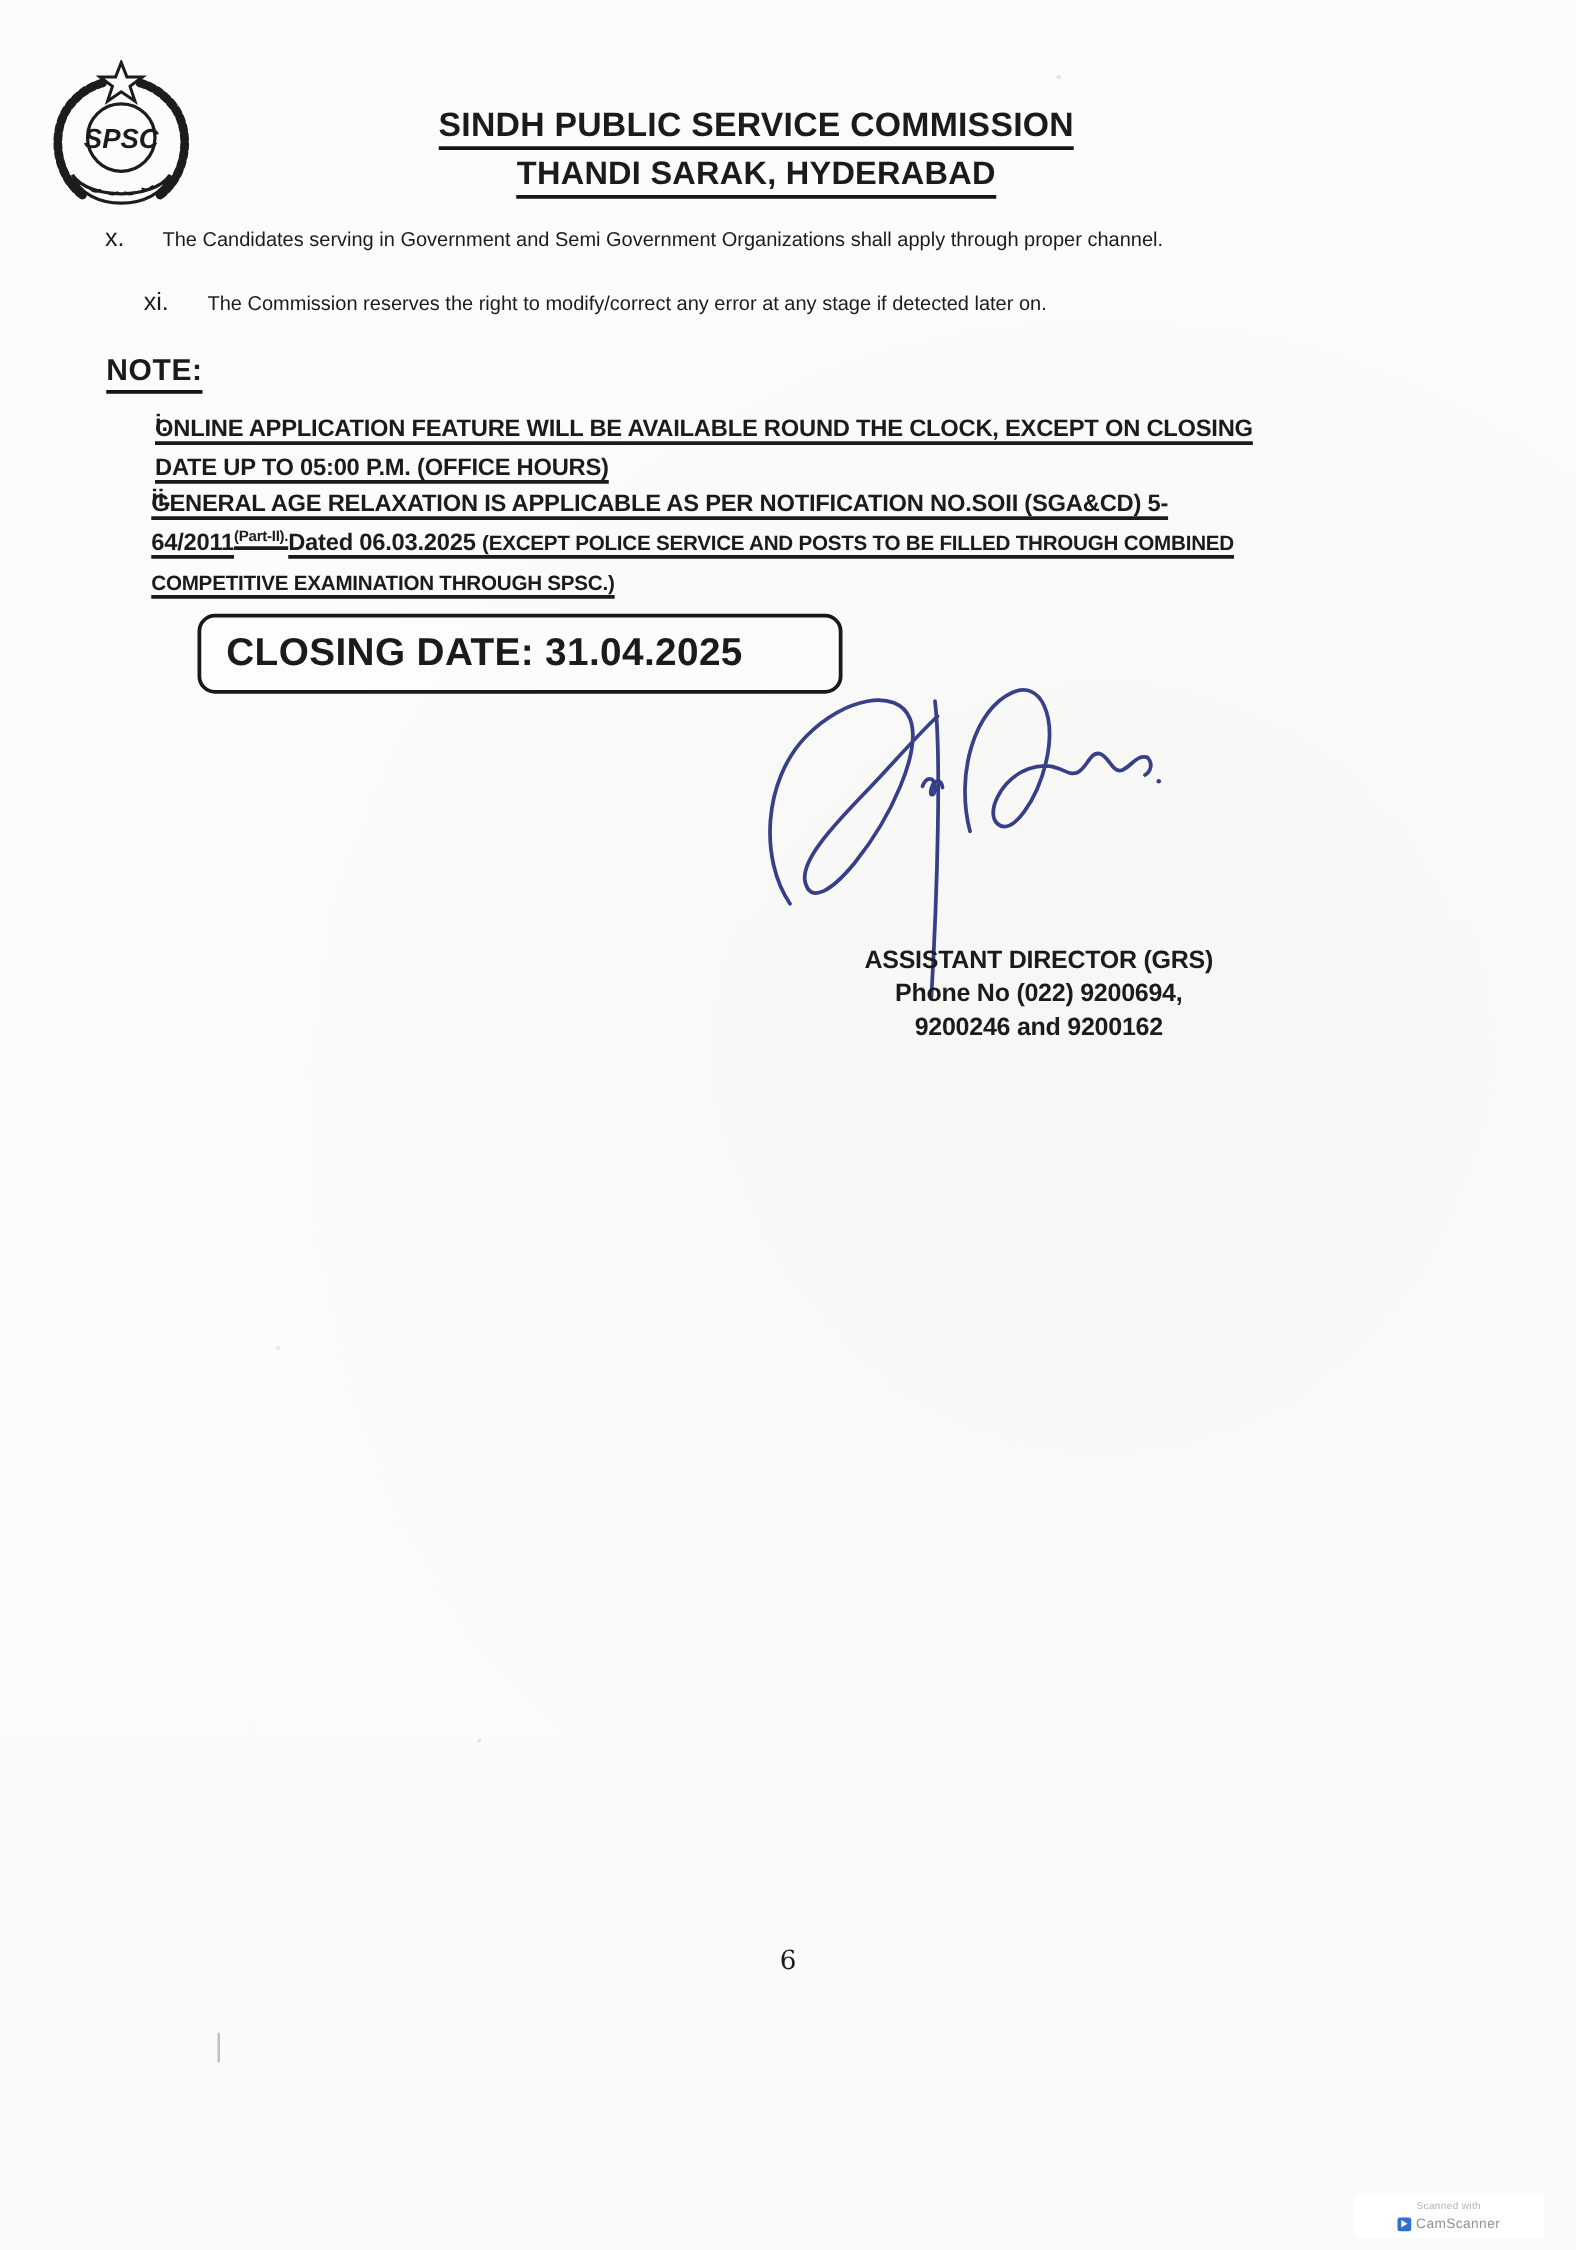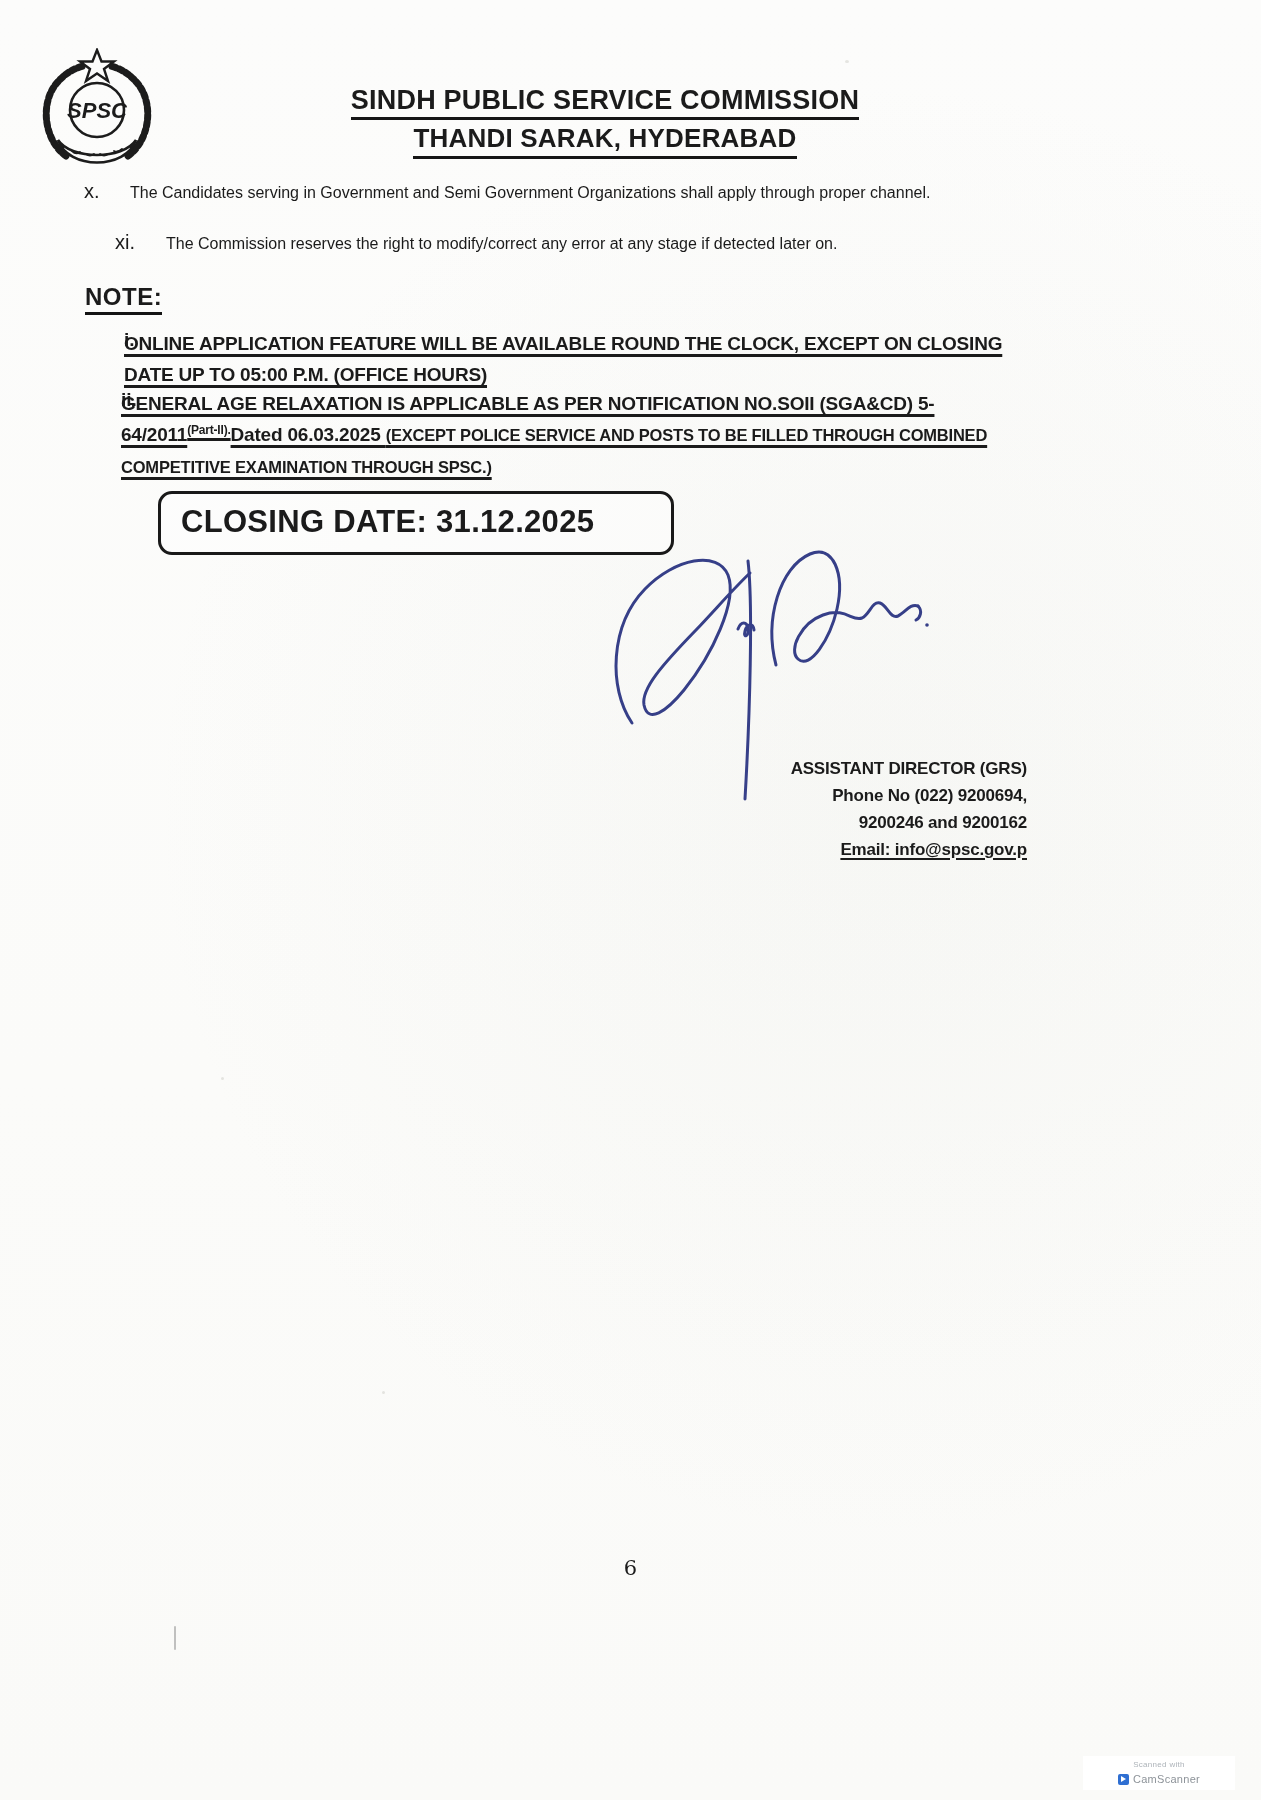--- a/index.html
+++ b/index.html
@@ -49,22 +49,22 @@
   .closing-box{
     left:158px;top:491px;width:470px;
     border:3.5px solid #191919;border-radius:14px;
     padding:10px 20px 12px 20px;
     background:rgba(255,255,255,.4);
   }
   .closing-box .txt{font-size:31px;font-weight:bold;letter-spacing:.3px;}
 
   
   .sig{left:598px;top:533px;width:346px;height:286px;pointer-events:none;}
-  .contact{left:635px;top:755px;width:392px;text-align:right;
-    font-weight:bold;font-size:17px;line-height:27px;letter-spacing:-0.2px;}
+  .contact{left:635px;top:755px;width:392px;text-align:center;
+    font-weight:bold;font-size:20px;line-height:27px;letter-spacing:-0.2px;}
   .contact .url{text-decoration:underline;text-decoration-thickness:2px;text-underline-offset:3px;}
   .contact .fullu{text-decoration:underline;text-decoration-thickness:2px;text-underline-offset:3px;}
 
   
   .pageno{left:0;right:0;top:1556px;text-align:center;
     font-family:"DejaVu Serif", serif;font-size:21px;}
   .stray-mark{left:174px;top:1626px;width:2px;height:24px;background:#8f8f8f;opacity:.55;border-radius:1px;}
   .speck{border-radius:50%;background:#b9b9b2;opacity:.35;}
 
   .camscanner{right:26px;bottom:10px;width:140px;text-align:center;
@@ -119,39 +119,38 @@
   </div>
 
   <div class="abs note-item note-ii">
     <span class="num">ii.</span>
     <div class="txt">
       <span class="u">GENERAL AGE RELAXATION IS APPLICABLE AS PER NOTIFICATION NO.SOII (SGA&amp;CD) 5-64/2011</span><sup class="u sup">(Part-II).</sup><span class="u">Dated 06.03.2025 </span><span class="u smallcaps">(EXCEPT POLICE SERVICE AND POSTS TO BE FILLED THROUGH COMBINED COMPETITIVE EXAMINATION THROUGH SPSC.)</span>
     </div>
   </div>
 
   <div class="abs closing-box">
-    <div class="txt">CLOSING DATE: 31.12.2025</div>
+    <div class="txt">CLOSING DATE: 31.04.2025</div>
   </div>
 
   <svg class="abs sig" viewBox="0 0 346 286">
     <g fill="none" stroke="#26307f" stroke-width="3" stroke-linecap="round" opacity="0.92">
       <path d="M34,190 C10,155 12,92 47,56 C77,25 120,17 130,42 C140,68 114,122 86,157 C68,179 50,191 46,172 C43,156 64,132 98,97 C118,76 136,55 152,40"></path>
       <path d="M150,28 C155,70 152,180 147,266"></path>
       <path d="M140,96 c3,-8 9,-8 10,0 c1,7 -5,10 -3,2 c2,-8 8,-8 9,-1"></path>
       <path d="M178,132 C166,86 182,34 212,21 C235,11 247,40 239,76 C232,106 212,137 200,126 C190,117 203,90 225,82 C248,74 254,89 264,85 C272,81 274,68 282,70 C290,73 292,86 300,83 C307,80 312,70 320,73"></path>
       <path d="M320,73 c5,5 2,12 -2,14"></path>
       <circle cx="329" cy="92" r="1.8" fill="#26307f" stroke="none"></circle>
     </g>
   </svg>
 
   <div class="abs contact">
     <div>ASSISTANT DIRECTOR (GRS)</div>
     <div>Phone No (022) 9200694,</div>
     <div>9200246 and 9200162</div>
-    <div><span class="fullu">Email: info@spsc.gov.p</span></div>
   </div>
 
   <div class="abs pageno">6</div>
   <div class="abs stray-mark"></div>
 
   <div class="abs speck" style="left:845px;top:60px;width:4px;height:3px;"></div>
   <div class="abs speck" style="left:221px;top:1077px;width:3px;height:3px;"></div>
   <div class="abs speck" style="left:382px;top:1391px;width:3px;height:3px;"></div>
 
   <div class="abs camscanner">

